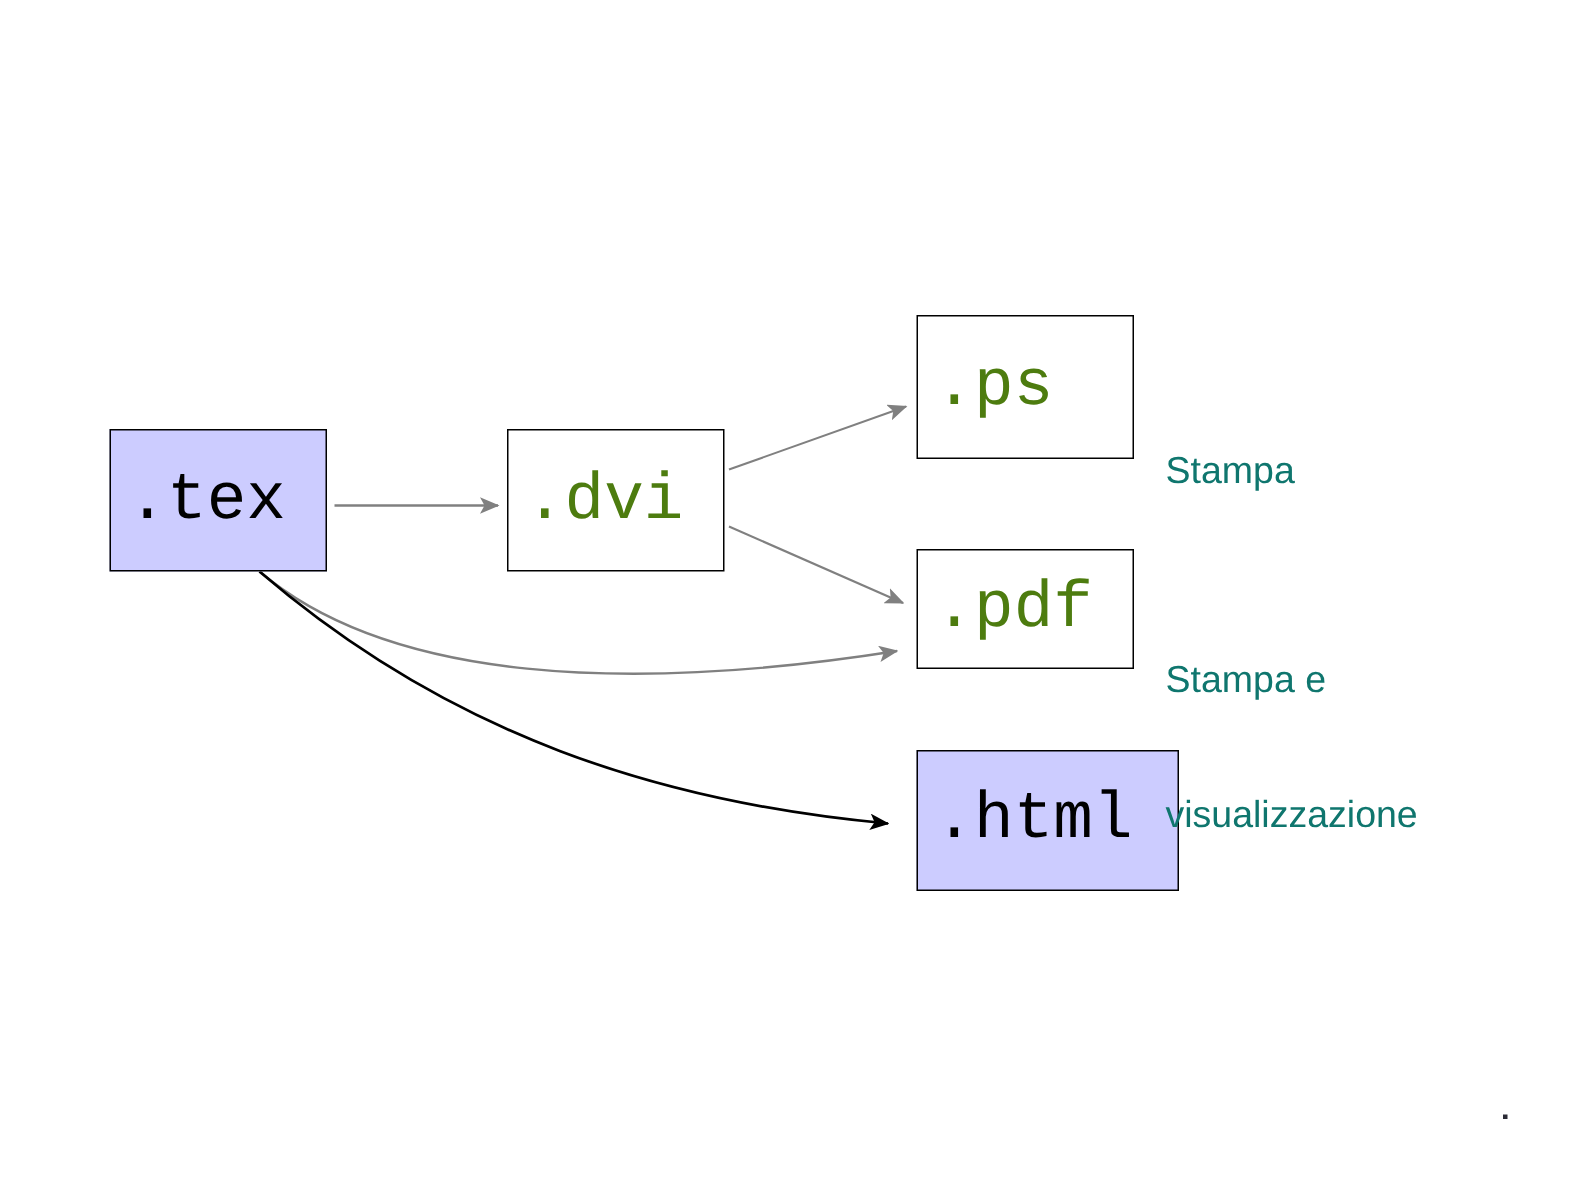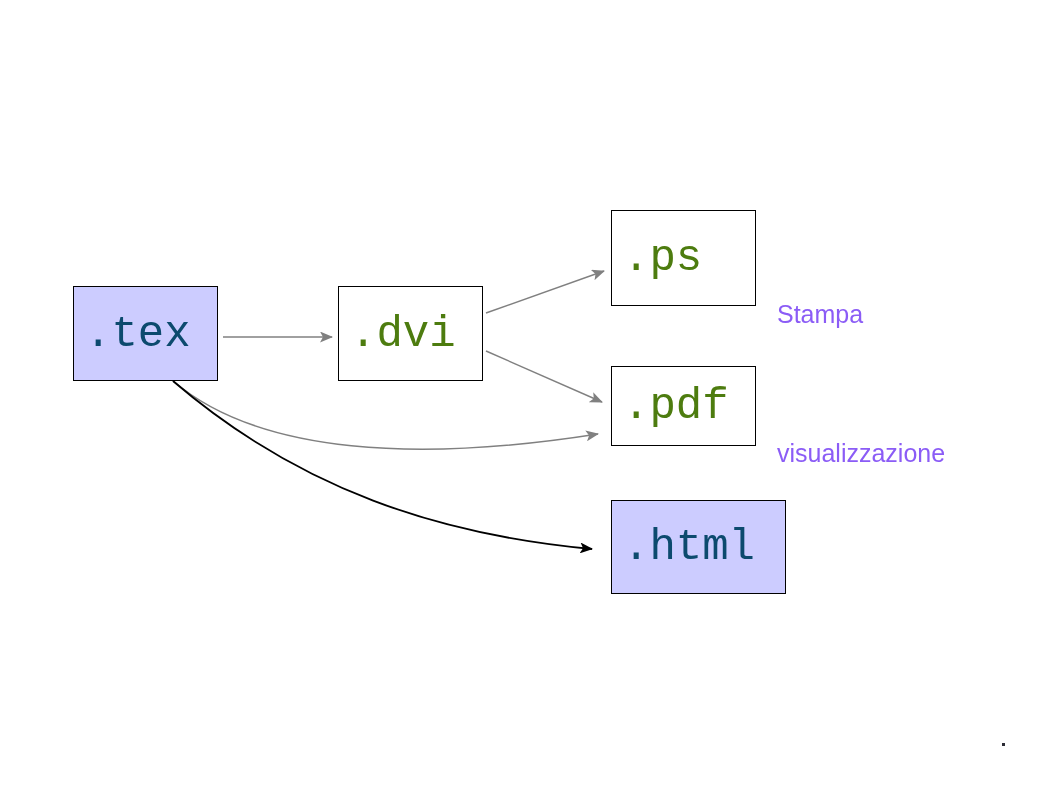--- a/index.html
+++ b/index.html
@@ -31,26 +31,26 @@
     font-family: "Liberation Mono", monospace;
     font-size: 44px;
     letter-spacing: 0px;
     line-height: 1;
     padding-left: 11px;
     white-space: pre;
     z-index: 2;
   }
   .node-fill-lavender { background: #ccccff; }
   .node-fill-white    { background: #ffffff; }
-  .node-text-black    { color: #0c4a6e; }
+  .node-text-black    { color: #000000; }
   .node-text-gray     { color: #4d7c0f; }
 
   .caption {
     position: absolute;
-    color: #8b5cf6;
+    color: #0f766e;
     font-family: "Liberation Sans", sans-serif;
     font-size: 25px;
     line-height: 30px;
     white-space: pre;
     z-index: 2;
   }
   .corner-dot {
     position: absolute;
     width: 3px;
     height: 3px;
@@ -102,18 +102,19 @@
 
   <div class="node node-fill-lavender node-text-black" style="left:611px; top:500px; width:175px; height:94px;">
     <span>.html</span>
   </div>
 
   <div class="caption" style="left:777px; top:239px;">
     <div>Stampa</div>
   </div>
 
   <div class="caption" style="left:777px; top:378px;">
+    <div>Stampa e</div>
     <div>visualizzazione</div>
   </div>
 
   <div class="corner-dot" style="left:1002px; top:743px;"></div>
 
 </div>
 
 </body></html>

